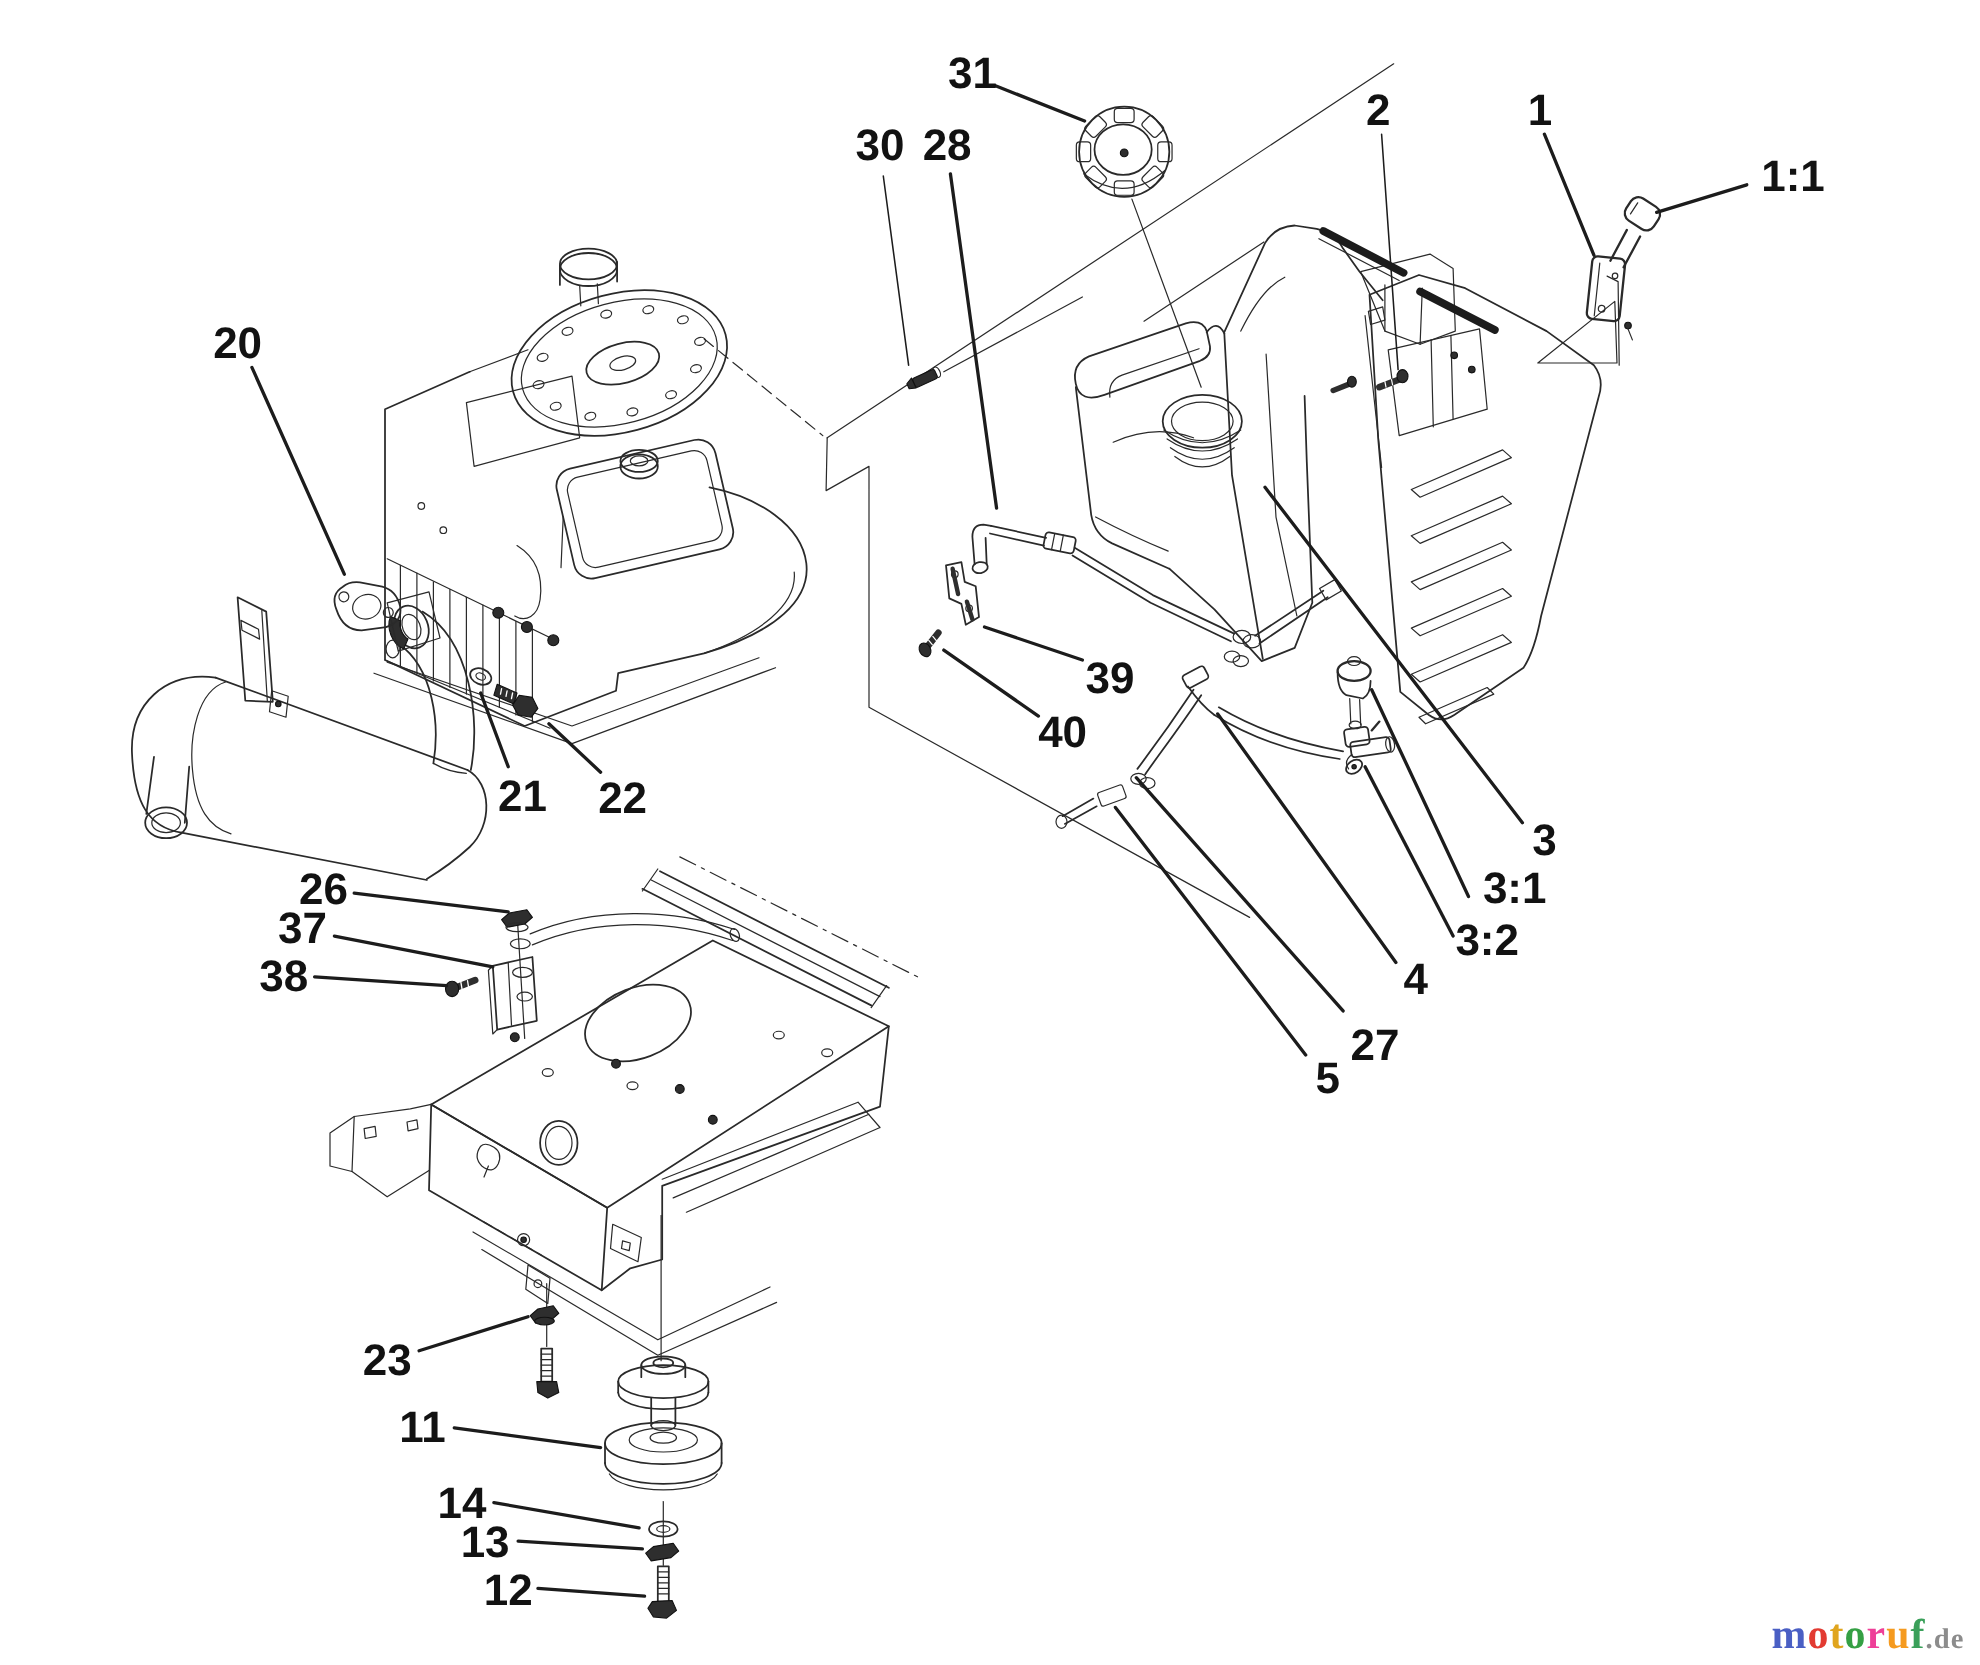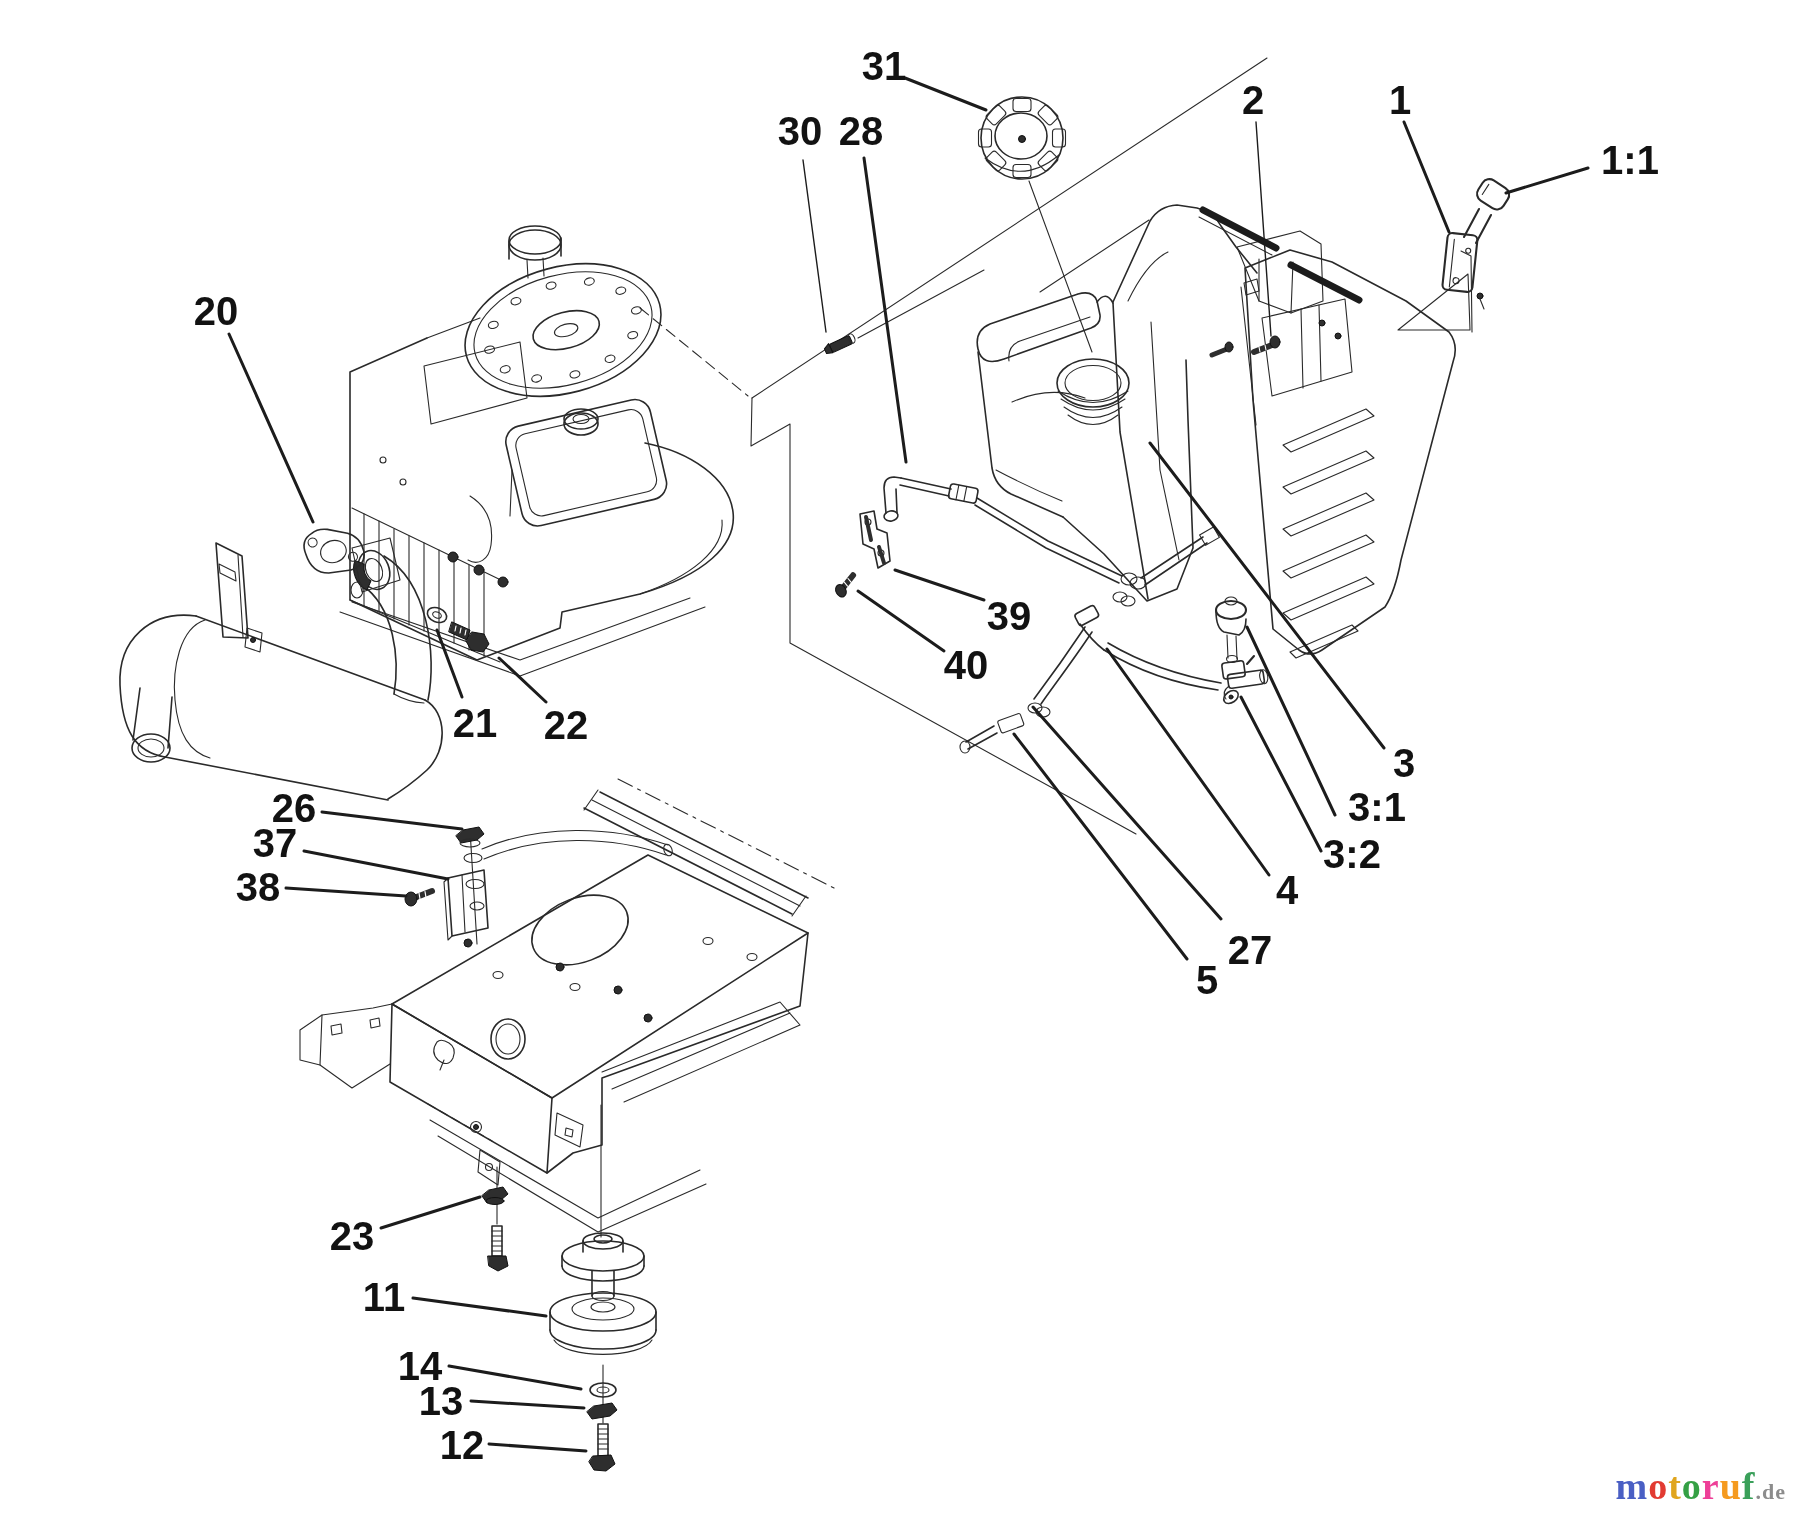--- a/index.html
+++ b/index.html
@@ -10,21 +10,21 @@
   .ln{stroke:#2a2a2a;stroke-width:1.6;fill:none;stroke-linecap:round;stroke-linejoin:round;}
   .thin{stroke-width:1.1;}
   .med{stroke-width:2.1;}
   .dk{fill:#2e2e2e;stroke:#111;stroke-width:1;}
   .callout-text{font:700 40px "Liberation Sans",sans-serif;fill:#121212;text-anchor:middle;}
   .leader{stroke:#1c1c1c;stroke-width:3;fill:none;stroke-linecap:round;}
   .leader.fine{stroke-width:1.4;}
   .strip{stroke:#1c1c1c;stroke-width:7;stroke-linecap:round;}
   .watermark{position:absolute;right:14px;bottom:6px;
      font-family:"Liberation Serif",serif;font-weight:700;font-size:38px;letter-spacing:1px;}
-  .watermark .suffix{font-size:22px;color:#8c8c8c;font-weight:700;}
+  .watermark .suffix{font-size:26px;color:#8c8c8c;font-weight:700;}
 </style>
 </head>
 <body>
 
 <div class="page">
 <svg width="1800" height="1514" viewBox="0 0 1800 1514">
 
   <g class="ln thin" stroke="#3a3a3a">
     <line x1="1267" y1="58" x2="752" y2="398"></line>
     <polyline points="752,398 751,446 790,424 790,643 1136,834"></polyline>

